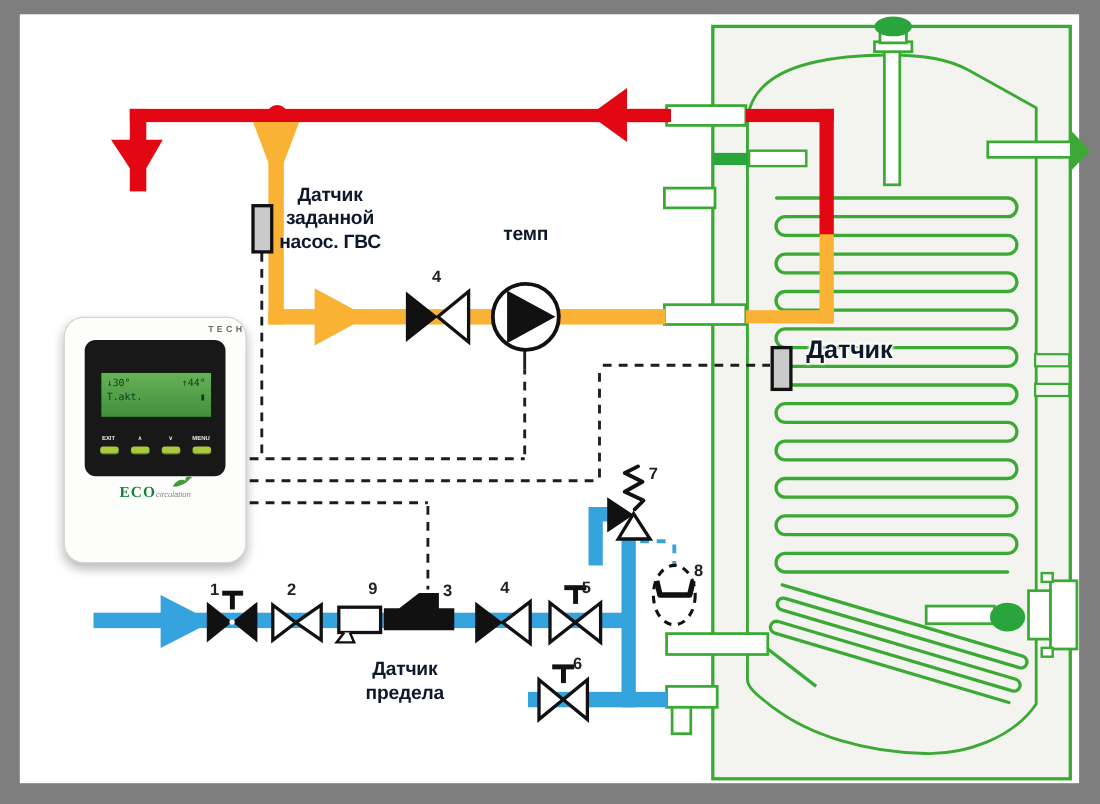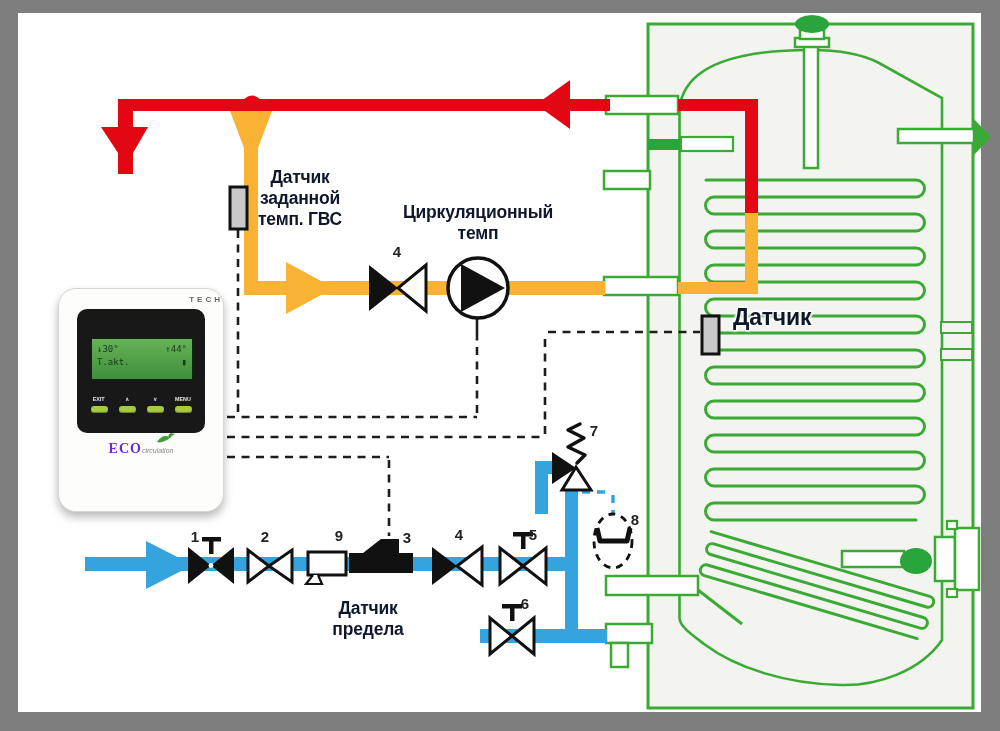--- a/index.html
+++ b/index.html
@@ -24,21 +24,21 @@
       background:linear-gradient(#67b257,#3f8f3c);border:1px solid #0c260c;
       font-family:"DejaVu Sans Mono",monospace;font-size:9px;color:#15391a;
       padding:4px 5px;box-sizing:border-box;}
   .scr-row{display:flex;justify-content:space-between;line-height:13px;}
   #ctl-buttons{position:absolute;left:8px;right:8px;top:86px;display:flex;justify-content:space-around;}
   .btn{display:flex;flex-direction:column;align-items:center;width:24px;cursor:default;}
   .btn-ico{color:#e8e8e8;font-size:6px;line-height:9px;height:9px;font-weight:bold;transform:scale(.9);}
   .btn-pill{width:17px;height:7px;border-radius:3px;background:#a8ca3e;margin-top:2px;
       box-shadow:inset 0 -1px 1px rgba(0,0,0,.4);}
   #ctl-logo{position:absolute;left:0;right:0;top:150px;text-align:center;}
-  #logo-main{font-size:14px;font-weight:bold;color:#6d28d9;letter-spacing:1px;
+  #logo-main{font-size:14px;font-weight:bold;color:#15803d;letter-spacing:1px;
       font-family:"Liberation Serif",serif;}
   #logo-sub{font-size:7px;color:#8a8a86;font-style:italic;}
   #logo-bird{position:absolute;left:96px;top:-7px;}
 </style>
 </head>
 <body>
 
 <div id="surface"></div>
 
 <svg class="diagram" viewBox="0 0 1000 731">
@@ -197,24 +197,23 @@
     <polygon points="461,264 461,312 505,288" fill="#111"></polygon>
   </g>
 
   <rect x="230" y="187" width="17" height="42" fill="#c9c9c9" stroke="#111" stroke-width="3"></rect>
   <rect x="702" y="316" width="17" height="38" fill="#c9c9c9" stroke="#111" stroke-width="3"></rect>
 </svg>
 
 <div class="lbl" style="left:235px;top:167px;width:130px;">
   <div>Датчик</div>
   <div>заданной</div>
-  <div>темп. ГВС</div>
+  <div>насос. ГВС</div>
 </div>
 <div class="lbl" style="left:378px;top:202px;width:200px;">
-  <div>Циркуляционный</div>
   <div>темп</div>
 </div>
 <div class="lbl lbl-big" style="left:733px;top:303px;width:160px;">
   <div>Датчик</div>
 </div>
 <div class="lbl" style="left:308px;top:598px;width:120px;">
   <div>Датчик</div>
   <div>предела</div>
 </div>
 

